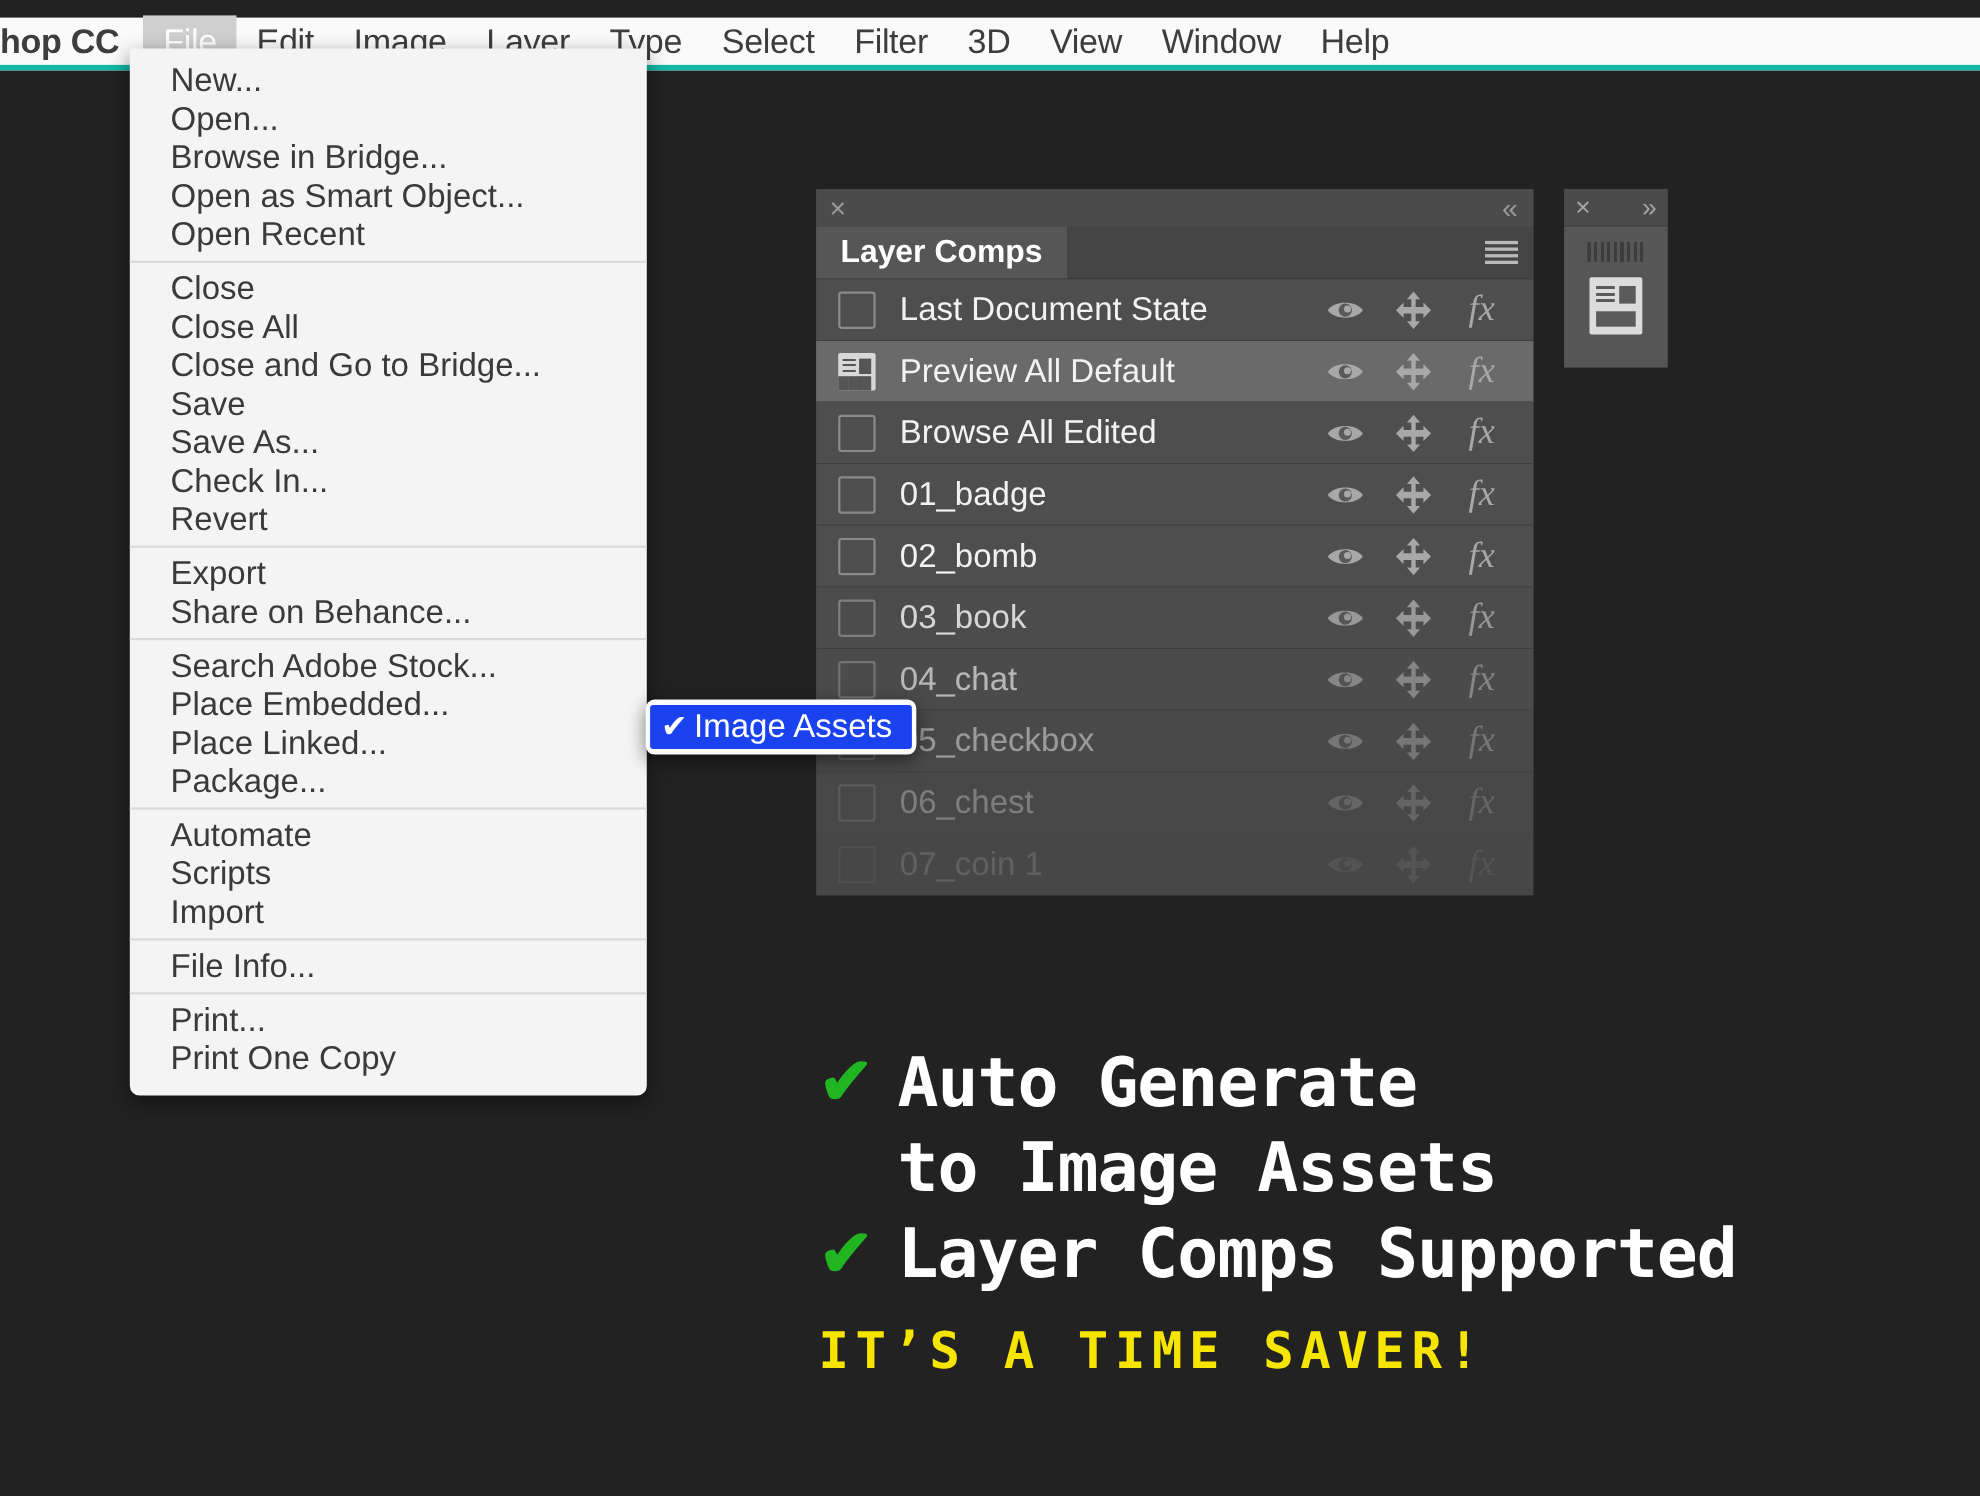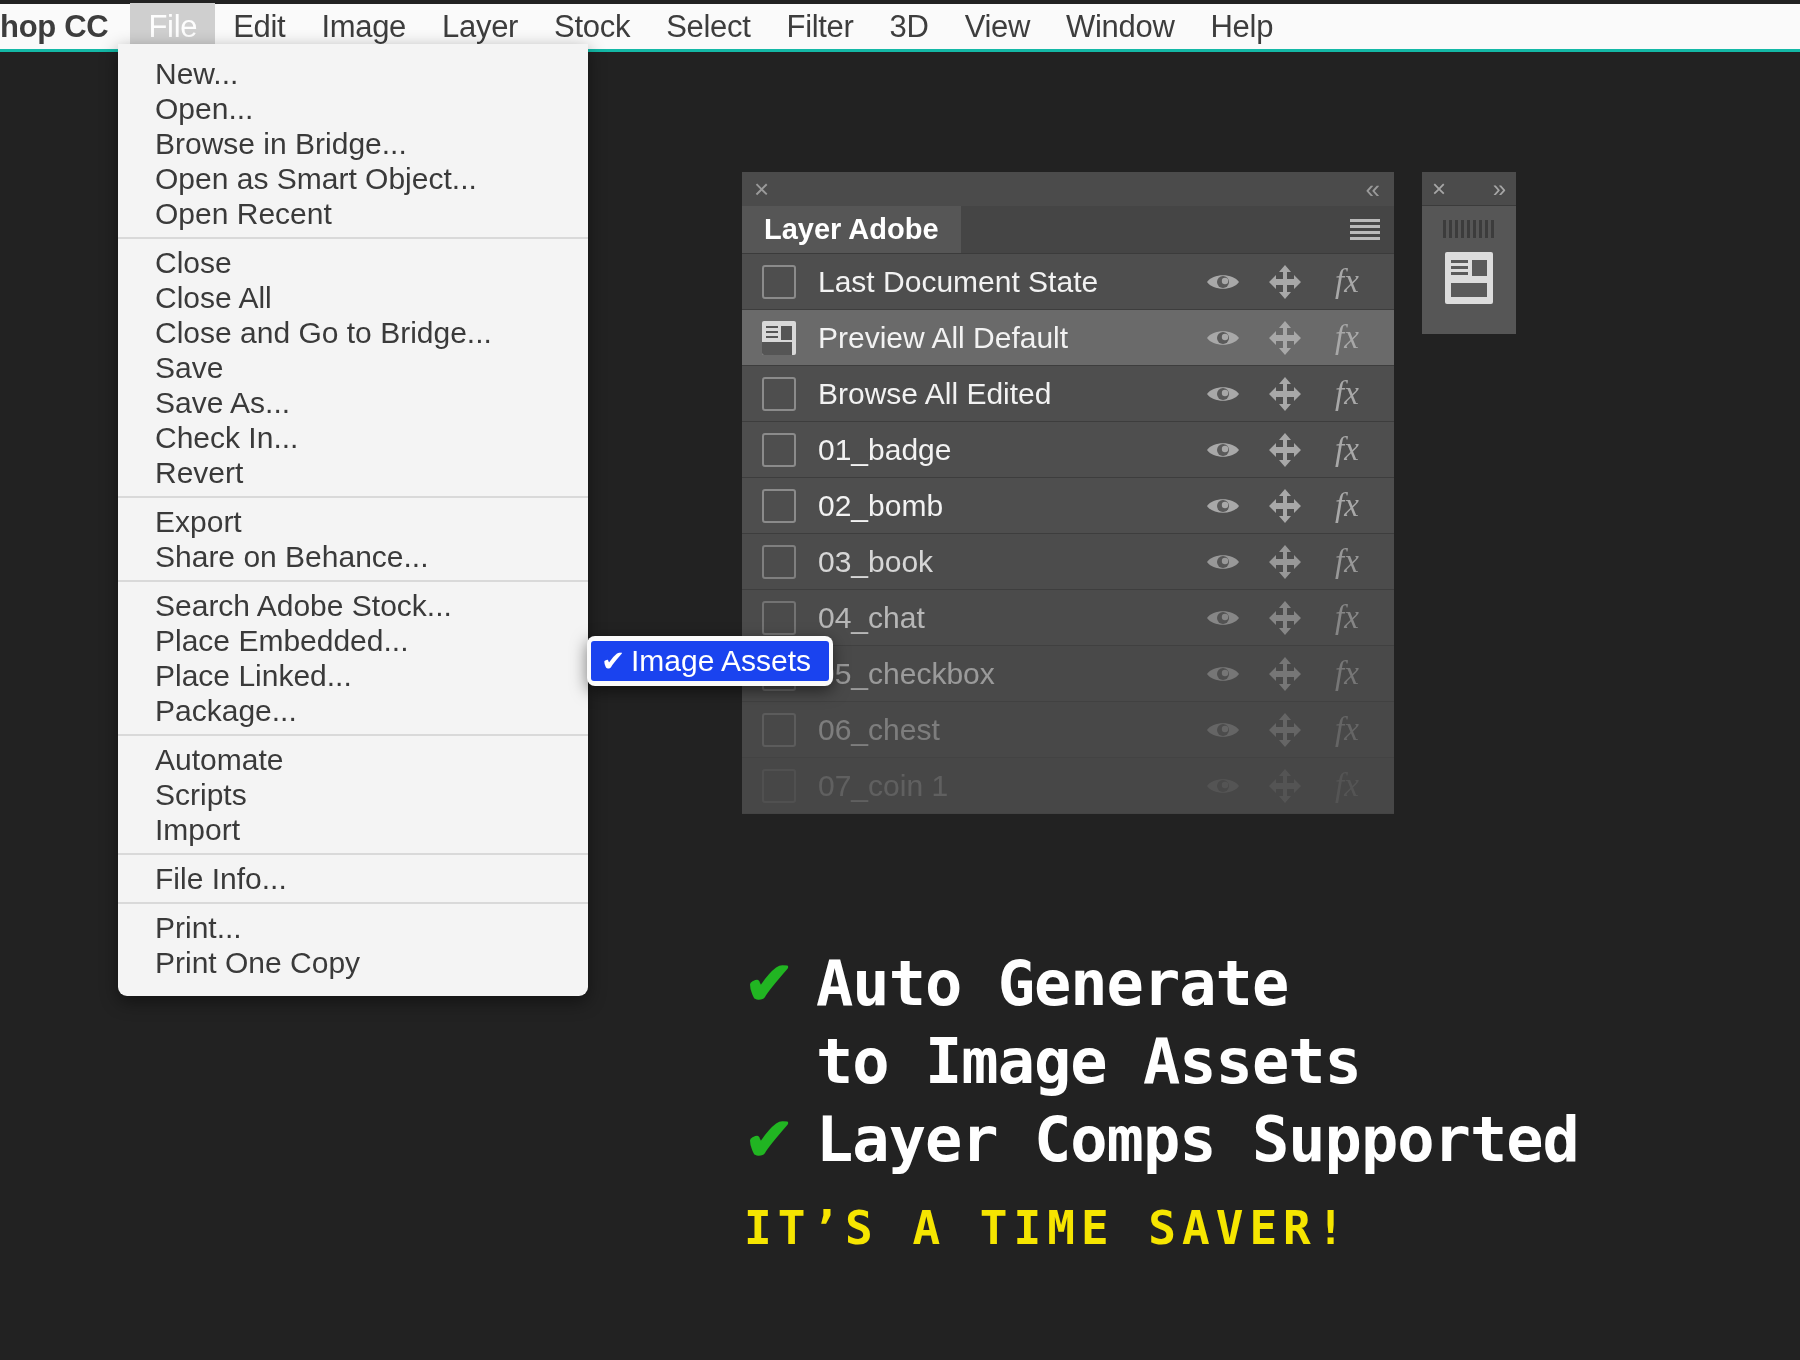--- a/index.html
+++ b/index.html
@@ -6,24 +6,24 @@
   html, body {
     width: 1800px; height: 1360px;
     background: #222222;
     font-family: "Liberation Sans", sans-serif;
     overflow: hidden;
   }
   #root { position: relative; width: 1800px; height: 1360px; background: #222222; }
 
   
   .menubar {
-    position: absolute; top: 4px; left: 0; width: 1800px; height: 48px;
+    position: absolute; top: 16px; left: 0; width: 1800px; height: 48px;
     background: #fafafa;
     display: flex; align-items: center;
-    border-bottom: 3px solid #14b8a6;
+    border-bottom: 5px solid #14b8a6;
     z-index: 40;
   }
   .menubar .mb-item {
     height: 48px; display: flex; align-items: center;
     padding: 0 18px;
     font-size: 31px; color: #3d3d3d; letter-spacing: -0.3px;
     white-space: nowrap;
   }
   .menubar .mb-item.brand { font-weight: bold; padding-left: 0; padding-right: 22px; }
   .menubar .mb-item.active { background: #cfcfcf; color: #fdfdfd; }
@@ -199,21 +199,21 @@
 <body>
 
 <div id="root">
 
   <div class="menubar">
     <div class="mb-item brand">hop CC</div>
     <div class="mb-item active">File</div>
     <div class="mb-item">Edit</div>
     <div class="mb-item">Image</div>
     <div class="mb-item">Layer</div>
-    <div class="mb-item">Stock</div>
+    <div class="mb-item">Type</div>
     <div class="mb-item">Select</div>
     <div class="mb-item">Filter</div>
     <div class="mb-item">3D</div>
     <div class="mb-item">View</div>
     <div class="mb-item">Window</div>
     <div class="mb-item">Help</div>
   </div>
 
   <div class="dropdown">
 
@@ -275,21 +275,21 @@
       <span>Image Assets</span>
     </div>
   </div>
 
   <div class="panel">
     <div class="panel-topbar">
       <span class="glyph">×</span>
       <span class="glyph">«</span>
     </div>
     <div class="panel-tabrow">
-      <div class="panel-tab">Layer Adobe</div>
+      <div class="panel-tab">Layer Comps</div>
       <div class="panel-menu-btn">
           <i></i>
           <i></i>
           <i></i>
           <i></i>
         </div>
     </div>
 
     <div class="fadewrap" id="comps-list">
         <div class="comp-row" style="opacity: 1;">

